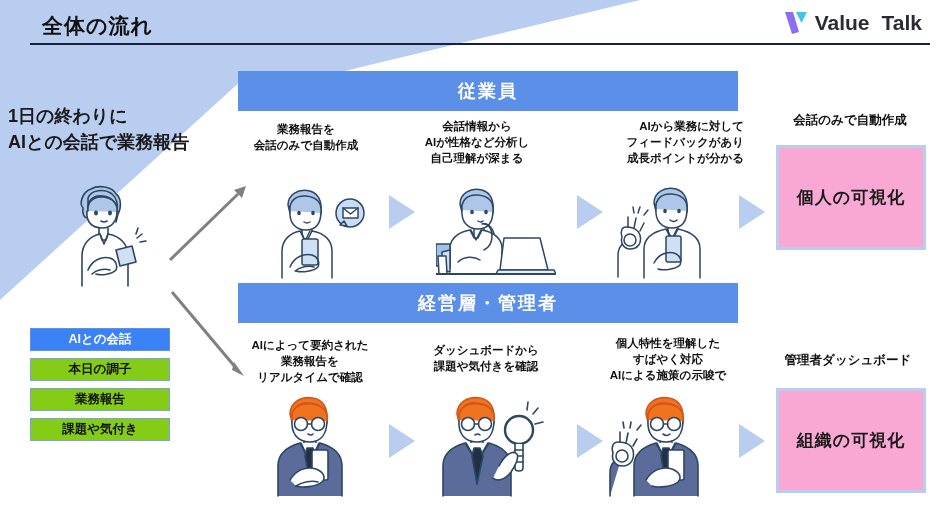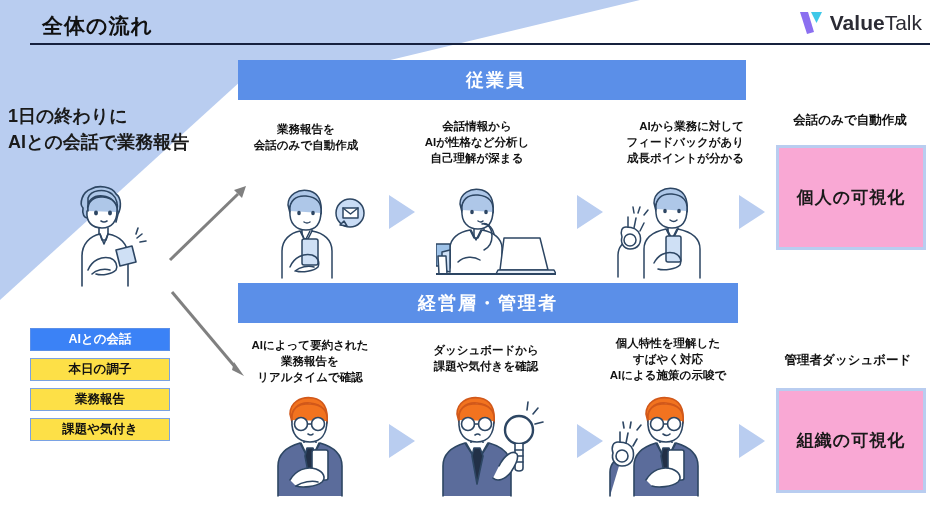--- a/index.html
+++ b/index.html
@@ -30,49 +30,49 @@
   }
   .hdr-title{
     position:absolute;left:42px;top:12px;
     font-size:21px;font-weight:bold;letter-spacing:1px;color:#111;
     z-index:5;
   }
   .logo{
     position:absolute;right:18px;top:10px;display:flex;align-items:center;gap:5px;z-index:5;
   }
   .logo-text{font-size:21px;font-weight:bold;color:#2b2b34;letter-spacing:0px;}
-  .logo-text .lt-light{font-weight:normal;}
+  .logo-text .lt-light{font-weight:bold;margin-left:12px;}
 
   
   .left-cap{
     position:absolute;left:8px;top:103px;width:190px;
     font-size:18px;font-weight:bold;line-height:1.45;z-index:6;
   }
   .left-person{position:absolute;left:58px;top:178px;width:92px;height:110px;}
   .btn-list{position:absolute;left:30px;top:328px;width:140px;}
   .btn{
     box-sizing:border-box;
     width:140px;height:23px;margin-bottom:7px;
-    border:1px solid #7aa2e3;background:#fde047;
+    border:1px solid #7aa2e3;background:#84cc16;
     display:flex;align-items:center;justify-content:center;
     font-size:12.5px;font-weight:bold;color:#111;
   }
   .btn.active{background:#3b82f6;border-color:#5b8fe8;color:#ffffff;}
 
   
   .gray-arrows{position:absolute;left:160px;top:160px;width:130px;height:250px;}
 
   
   .banner{
     position:absolute;left:238px;width:500px;height:40px;
     background:#5b8fe8;color:#fff;
     display:flex;align-items:center;justify-content:center;
     font-size:18px;font-weight:bold;letter-spacing:2px;
   }
-  .banner.employee{top:60px;padding-left:8px;}
+  .banner.employee{top:71px;}
   .banner.manager{top:283px;}
 
   
   .step-cap{
     position:absolute;text-align:center;font-size:11.5px;font-weight:bold;
     line-height:1.38;color:#111;
   }
 
   
   .ill{position:absolute;}

